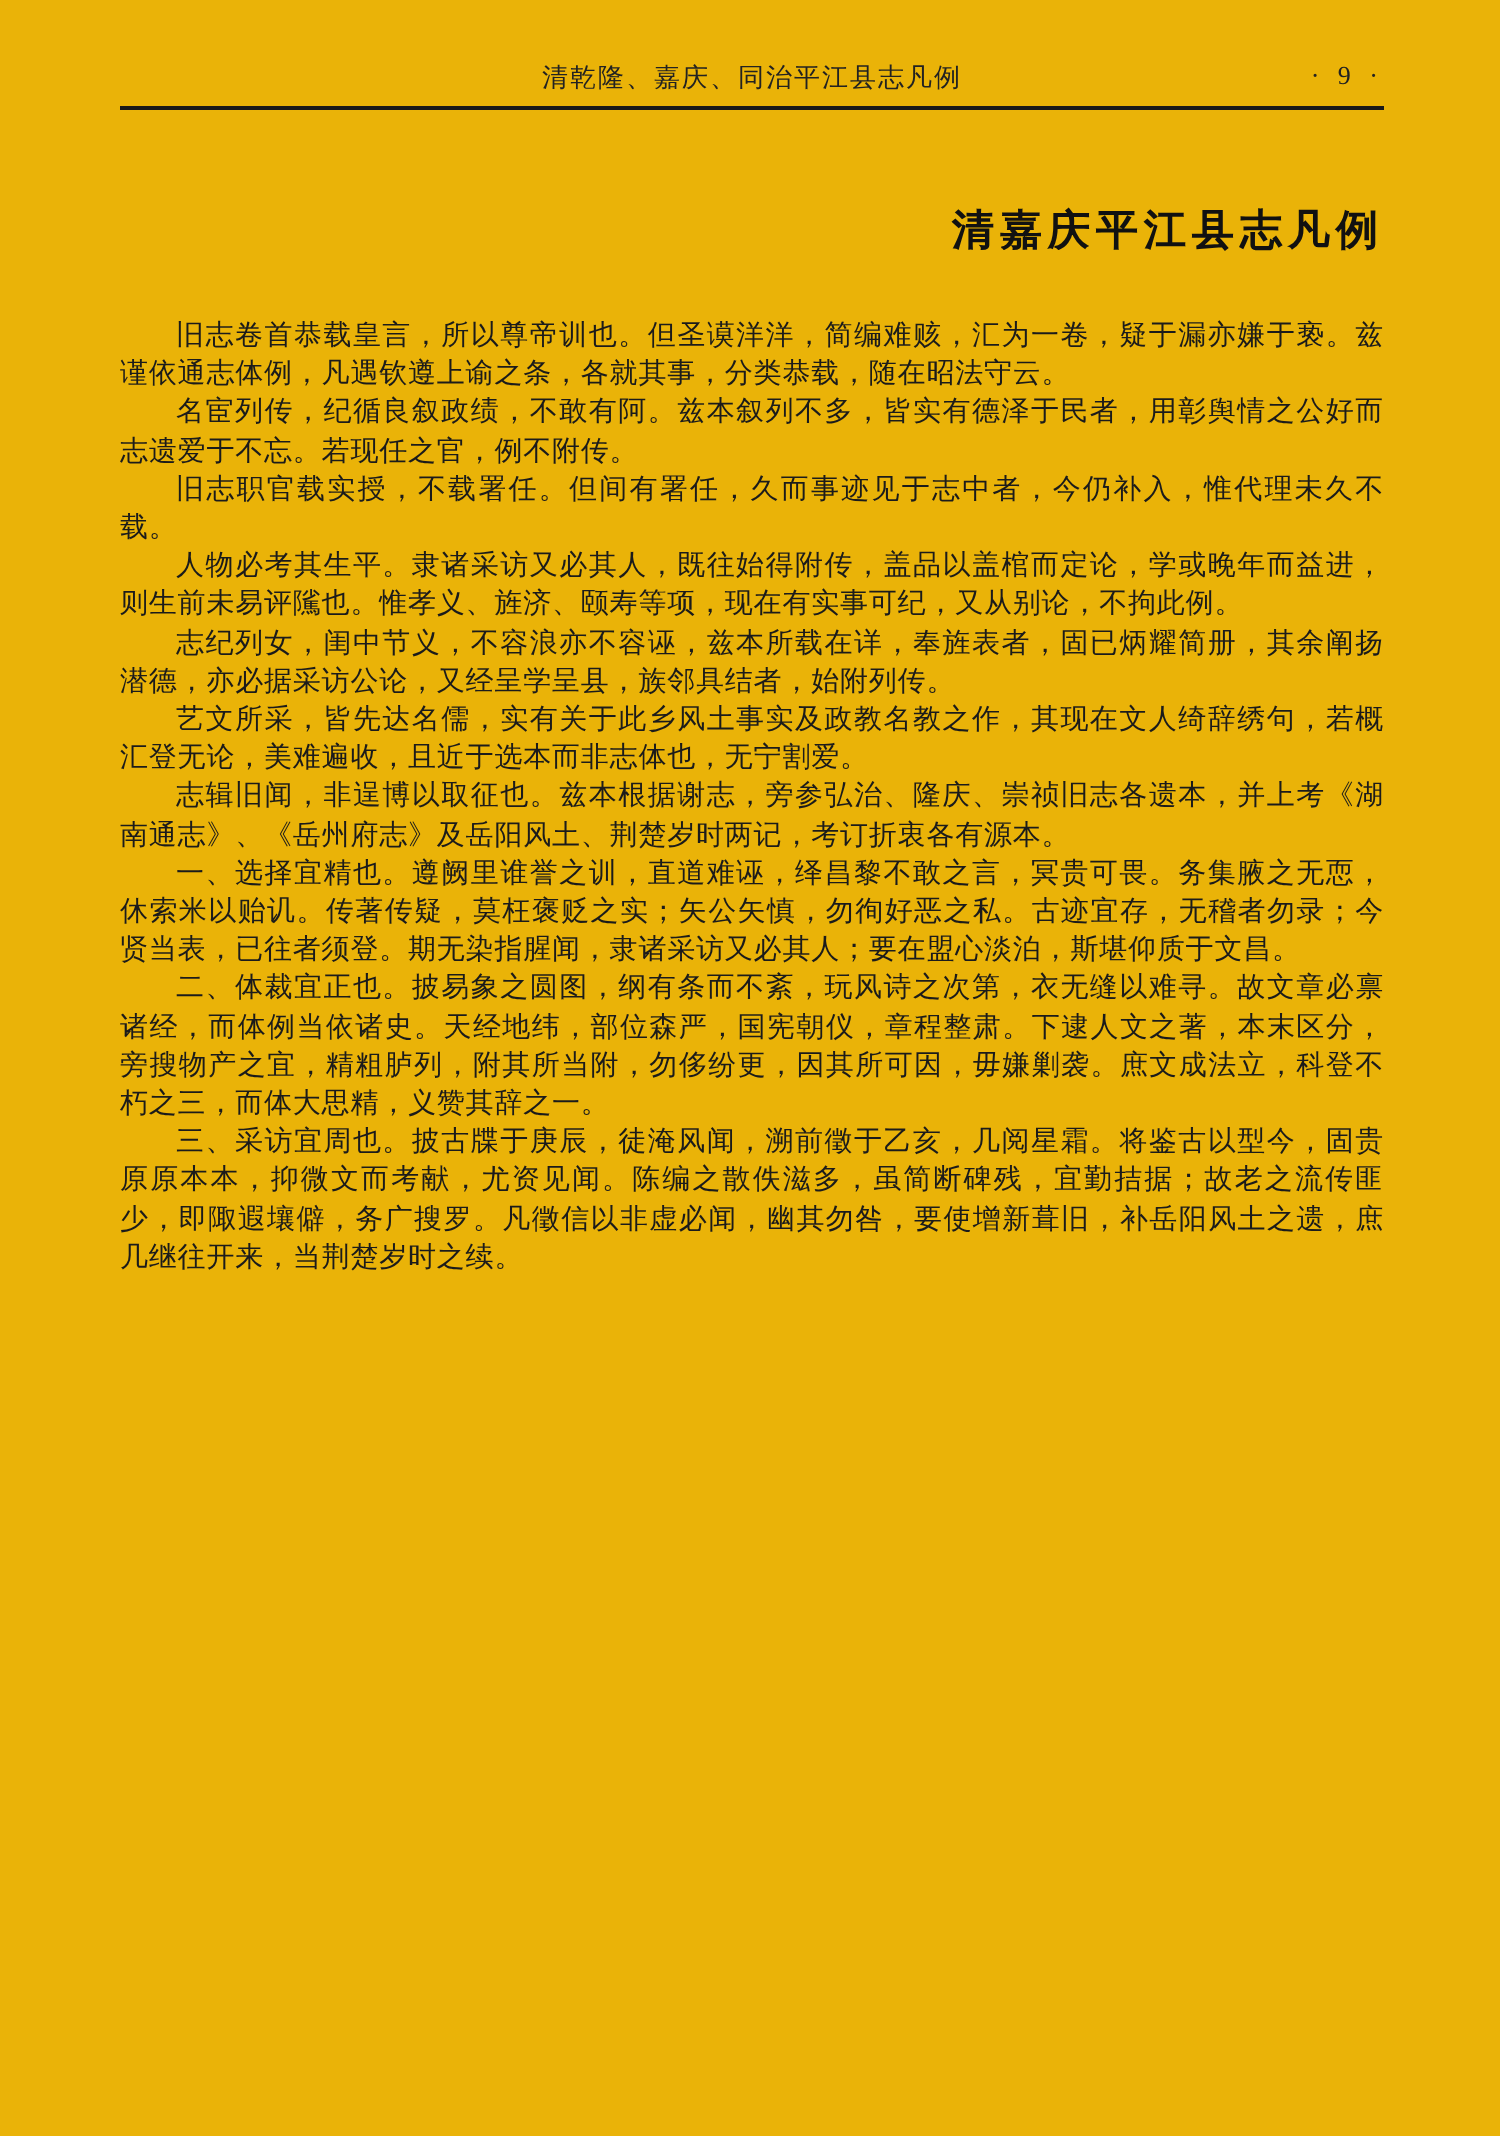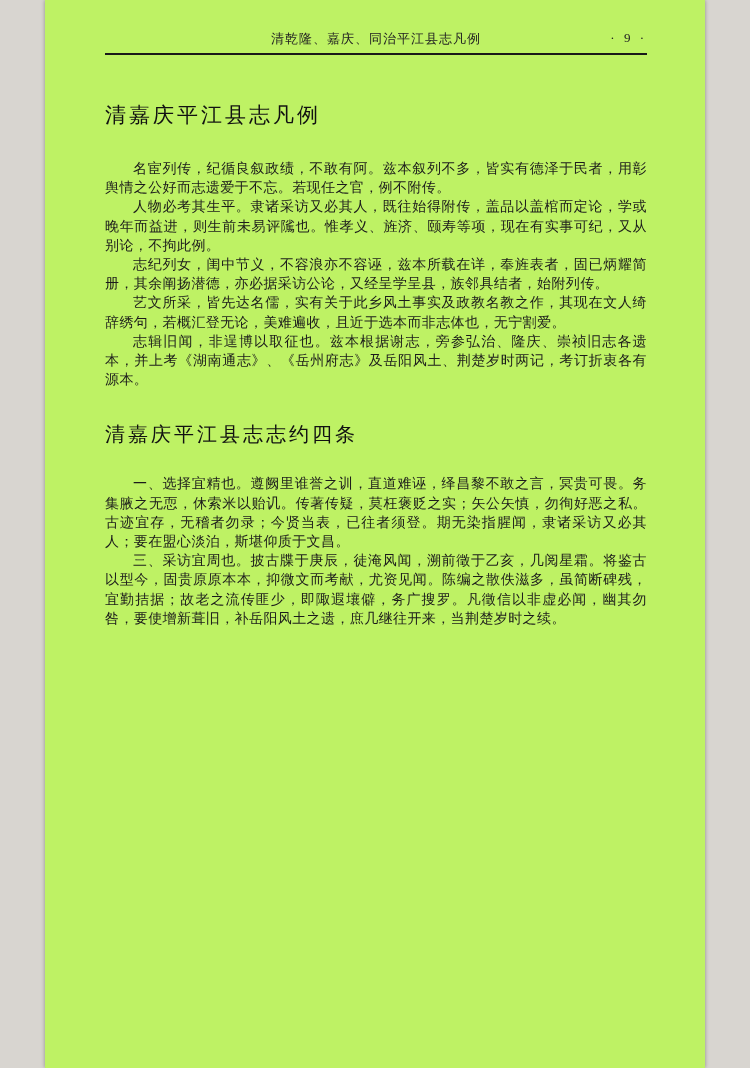--- a/index.html
+++ b/index.html
@@ -3,24 +3,24 @@
 <meta charset="utf-8">
 <style>
   html, body {
     margin: 0;
     padding: 0;
     background: #d8d5d0;
     font-family: "Liberation Serif", "DejaVu Serif", serif;
   }
   .page {
     position: relative;
-    width: 660px;
+    width: 750px;
     min-height: 1068px;
     margin: 0 auto;
-    background: #bef264;
+    background: #eab308;
     color: #1b1b1b;
     box-sizing: border-box;
     padding: 30px 58px 28px 60px;
     box-shadow: 0 0 4px rgba(0,0,0,.35);
   }
   .running-header {
     position: relative;
     height: 18px;
     text-align: center;
     font-size: 13px;
@@ -34,23 +34,23 @@
     letter-spacing: 3px;
     font-size: 13px;
   }
   .header-rule {
     border: none;
     border-top: 2px solid #191919;
     margin: 5px 0 0 0;
   }
   .doc-title {
     margin: 46px 0 30px 0;
-    text-align: left;
+    text-align: right;
     font-family: "Liberation Sans", "DejaVu Sans", sans-serif;
-    font-weight: 400;
+    font-weight: 700;
     font-size: 21px;
     letter-spacing: 3px;
     color: #111;
   }
   .doc-title.second {
     margin: 32px 0 26px 0;
     font-size: 20px;
   }
   .body-text p {
     margin: 0;
@@ -68,27 +68,29 @@
 
   <header class="running-header">
     <span class="running-title">清乾隆、嘉庆、同治平江县志凡例</span>
     <span class="page-number">· 9 ·</span>
   </header>
   <hr class="header-rule">
 
   <h1 class="doc-title">清嘉庆平江县志凡例</h1>
 
   <div class="body-text">
+    <p>旧志卷首恭载皇言，所以尊帝训也。但圣谟洋洋，简编难赅，汇为一卷，疑于漏亦嫌于亵。兹谨依通志体例，凡遇钦遵上谕之条，各就其事，分类恭载，随在昭法守云。</p>
     <p>名宦列传，纪循良叙政绩，不敢有阿。兹本叙列不多，皆实有德泽于民者，用彰舆情之公好而志遗爱于不忘。若现任之官，例不附传。</p>
+    <p>旧志职官载实授，不载署任。但间有署任，久而事迹见于志中者，今仍补入，惟代理未久不载。</p>
     <p>人物必考其生平。隶诸采访又必其人，既往始得附传，盖品以盖棺而定论，学或晚年而益进，则生前未易评隲也。惟孝义、旌济、颐寿等项，现在有实事可纪，又从别论，不拘此例。</p>
     <p>志纪列女，闺中节义，不容浪亦不容诬，兹本所载在详，奉旌表者，固已炳耀简册，其余阐扬潜德，亦必据采访公论，又经呈学呈县，族邻具结者，始附列传。</p>
     <p>艺文所采，皆先达名儒，实有关于此乡风土事实及政教名教之作，其现在文人绮辞绣句，若概汇登无论，美难遍收，且近于选本而非志体也，无宁割爱。</p>
     <p>志辑旧闻，非逞博以取征也。兹本根据谢志，旁参弘治、隆庆、崇祯旧志各遗本，并上考《湖南通志》、《岳州府志》及岳阳风土、荆楚岁时两记，考订折衷各有源本。</p>
   </div>
 
-  <h2 class="doc-title second">清嘉庆平江县志志约四条</h2>
 
   <div class="body-text">
     <p>一、选择宜精也。遵阙里谁誉之训，直道难诬，绎昌黎不敢之言，冥贵可畏。务集腋之无恧，休索米以贻讥。传著传疑，莫枉褒贬之实；矢公矢慎，勿徇好恶之私。古迹宜存，无稽者勿录；今贤当表，已往者须登。期无染指腥闻，隶诸采访又必其人；要在盟心淡泊，斯堪仰质于文昌。</p>
+    <p>二、体裁宜正也。披易象之圆图，纲有条而不紊，玩风诗之次第，衣无缝以难寻。故文章必禀诸经，而体例当依诸史。天经地纬，部位森严，国宪朝仪，章程整肃。下逮人文之著，本末区分，旁搜物产之宜，精粗胪列，附其所当附，勿侈纷更，因其所可因，毋嫌剿袭。庶文成法立，科登不朽之三，而体大思精，义赞其辞之一。</p>
     <p>三、采访宜周也。披古牒于庚辰，徒淹风闻，溯前徵于乙亥，几阅星霜。将鉴古以型今，固贵原原本本，抑微文而考献，尤资见闻。陈编之散佚滋多，虽简断碑残，宜勤拮据；故老之流传匪少，即陬遐壤僻，务广搜罗。凡徵信以非虚必闻，幽其勿咎，要使增新葺旧，补岳阳风土之遗，庶几继往开来，当荆楚岁时之续。</p>
   </div>
 
 </div>
 
 </body></html>

